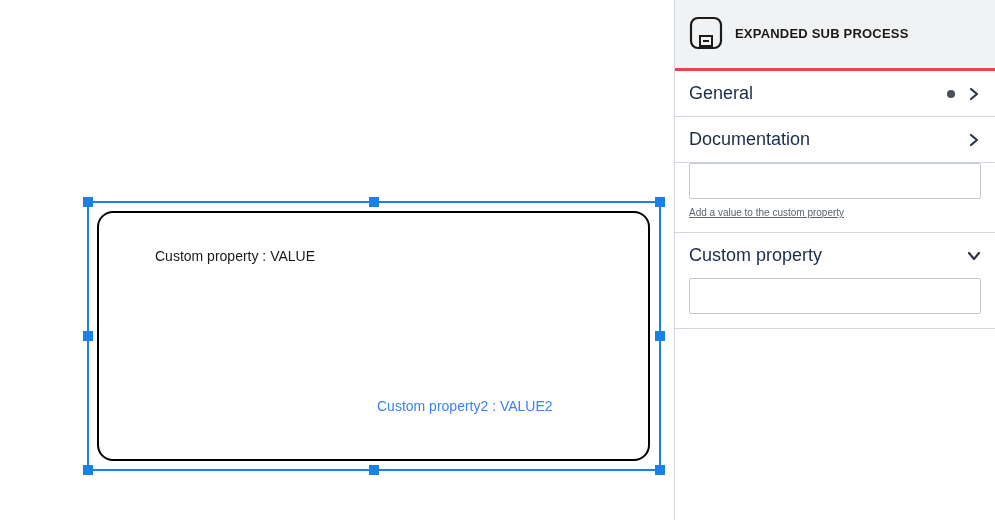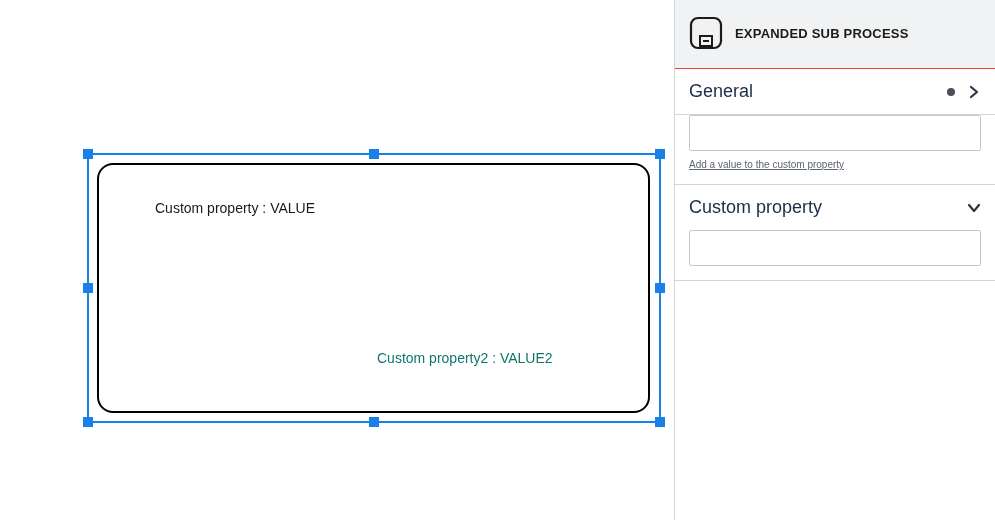--- a/index.html
+++ b/index.html
@@ -8,20 +8,21 @@
       width: 995px;
       height: 520px;
       display: flex;
       background: #fff;
       overflow: hidden;
     }
     .canvas {
       position: relative;
       flex: 1;
       background: #fff;
+      margin-top: 48px;
     }
     .selection-box {
       position: absolute;
       left: 87px;
       top: 153px;
       width: 574px;
       height: 270px;
       border: 2px solid #1880e7;
     }
     .handle {
@@ -53,32 +54,32 @@
       left: 155px;
       top: 200px;
       font-size: 14px;
       color: #1a1a1a;
     }
     .canvas-label2 {
       position: absolute;
       left: 377px;
       top: 350px;
       font-size: 14px;
-      color: #0f766e;
+      color: #3b82f6;
     }
     .right-panel {
       width: 321px;
       border-left: 1px solid #d0d6dc;
       display: flex;
       flex-direction: column;
       background: #fff;
     }
     .panel-header {
       background: #f1f2f3;
-      border-bottom: 1px solid #ef4444;
+      border-bottom: 3px solid #ef4444;
       padding: 16px 14px 18px 14px;
       display: flex;
       align-items: center;
       gap: 12px;
     }
     .header-icon {
       width: 34px;
       height: 34px;
       flex-shrink: 0;
     }
@@ -168,20 +169,30 @@
       <span>General</span>
       <span class="right">
         <span class="dot"></span>
         <svg class="chev" viewBox="0 0 14 14">
             <path d="M4 2 L10 7 L4 12" fill="none" stroke="#2b3644" stroke-width="2.2" stroke-linecap="round" stroke-linejoin="round"></path>
           </svg>
       </span>
     </div>
   </div>
 
+  <div class="section">
+    <div class="section-hdr">
+      <span>Documentation</span>
+      <span class="right">
+        <svg class="chev" viewBox="0 0 14 14">
+            <path d="M4 2 L10 7 L4 12" fill="none" stroke="#2b3644" stroke-width="2.2" stroke-linecap="round" stroke-linejoin="round"></path>
+          </svg>
+      </span>
+    </div>
+  </div>
 
   <div class="section">
     <div class="section-body">
       <input class="field-input" type="text" value="" style="">
       <div class="helper">Add a value to the custom property</div>
     </div>
   </div>
 
   <div class="section">
     <div class="section-hdr">

